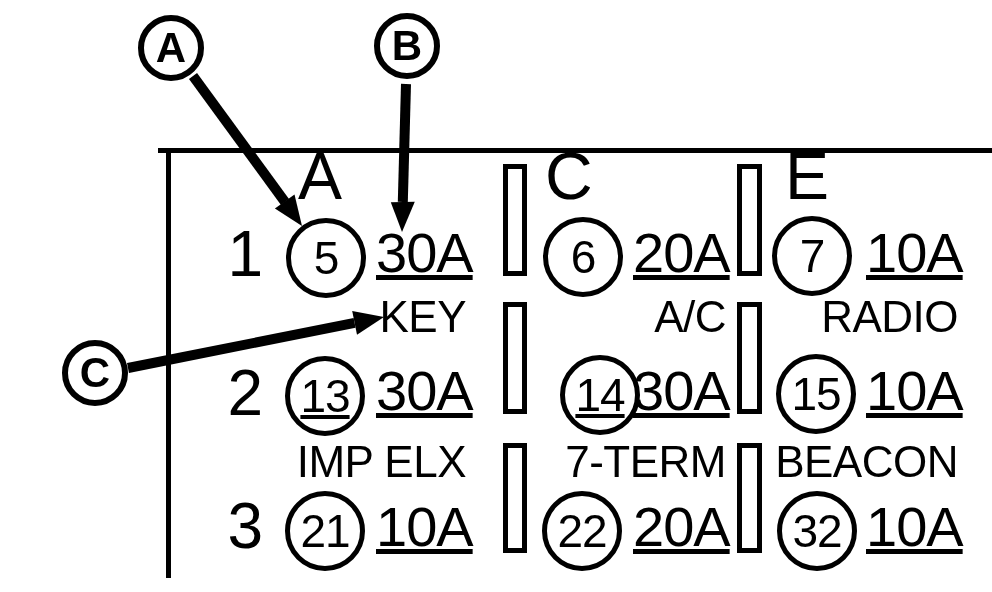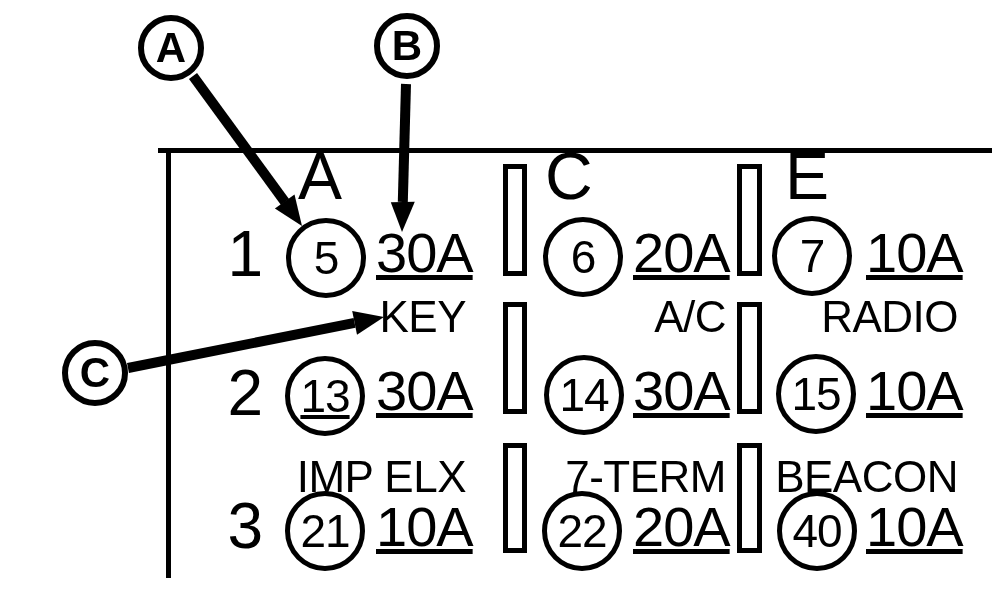--- a/index.html
+++ b/index.html
@@ -54,40 +54,40 @@
     border: 5px solid #000000;
     border-radius: 50%;
     background: #ffffff;
     display: flex; align-items: center; justify-content: center;
     font-size: 46px; line-height: 1; letter-spacing: -1px;
   }
   .c5  { left: 286px; top: 218px; }
   .c6  { left: 543px; top: 217px; }
   .c7  { left: 772px; top: 216px; }
   .c13 { left: 285px; top: 356px; text-decoration: underline; }
-  .c14 { left: 544px; top: 355px; }
+  .c14 { left: 560px; top: 355px; text-decoration: underline; }
   .c15 { left: 776px; top: 354px; justify-content: center; }
   .c21 { left: 285px; top: 491px; }
   .c22 { left: 542px; top: 491px; }
   .c23 { left: 777px; top: 491px; }
 
   .amp { position: absolute; font-size: 56px; line-height: 56px; letter-spacing: -1px; white-space: nowrap; text-decoration: underline; }
   .ampA { left: 376px; }
   .ampC { left: 633px; }
   .ampE { left: 866px; }
   .ampR1 { top: 225px; }
   .ampR2 { top: 363px; }
   .ampR3 { top: 499px; }
 
   .flabel { position: absolute; font-size: 44px; line-height: 44px; letter-spacing: -0.5px; text-align: right; white-space: nowrap; }
   .labA { right: 526px; }
   .labC { right: 266px; }
   .labE { right: 34px; }
   .labR2 { top: 295px; }
-  .labR3 { top: 440px; margin-top: 15px; }
+  .labR3 { top: 440px; }
 
   .bar {
     position: absolute;
     box-sizing: border-box;
     border: 5px solid #000000;
     background: #ffffff;
   }
   .bar1 { left: 503px; width: 24px; }
   .bar2 { left: 737px; width: 25px; }
   .barR1 { top: 164px; height: 112px; }
@@ -175,21 +175,21 @@
   <div class="amp ampA ampR3">10A</div>
 
   <div class="flabel labC labR3">7-TERM</div>
   <div class="fuse-circle c22">
     <span>22</span>
   </div>
   <div class="amp ampC ampR3">20A</div>
 
   <div class="flabel labE labR3">BEACON</div>
   <div class="fuse-circle c23">
-    <span>40</span>
+    <span>32</span>
   </div>
   <div class="amp ampE ampR3">10A</div>
 
   <div class="bar bar1 barR1"></div>
   <div class="bar bar1 barR2"></div>
   <div class="bar bar1 barR3"></div>
   <div class="bar bar2 barR1"></div>
   <div class="bar bar2 barR2"></div>
   <div class="bar bar2 barR3"></div>
 

